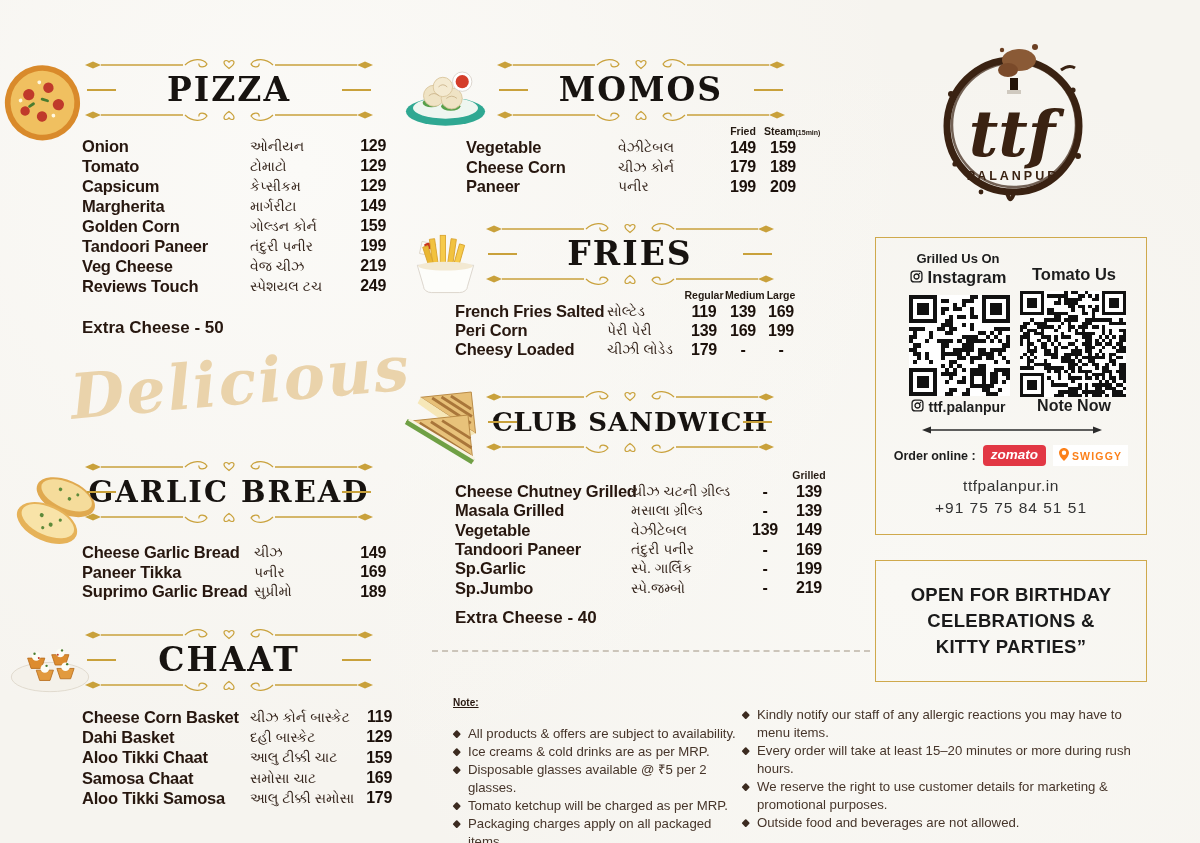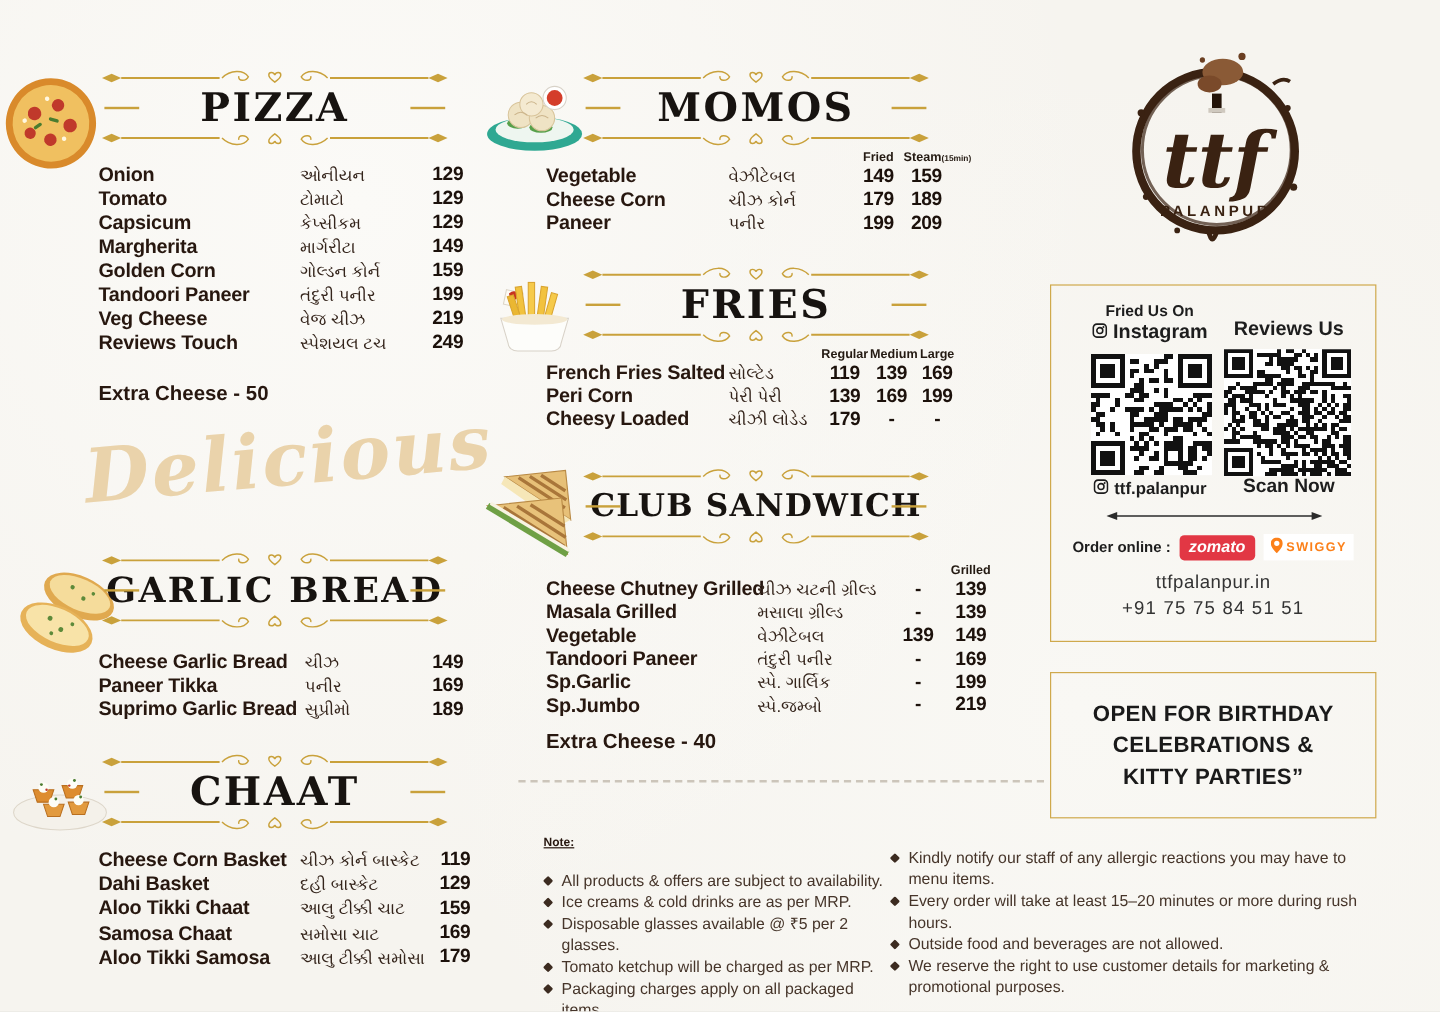--- a/index.html
+++ b/index.html
@@ -4,21 +4,21 @@
 <style>
   html,body{margin:0;padding:0;background:#e8e6e1;}
   .page{position:relative;width:1200px;height:843px;overflow:hidden;
         background:radial-gradient(circle at 25% 20%, #fbfaf7 0%, rgba(251,250,247,0) 55%),
                    radial-gradient(circle at 75% 70%, #f9f8f4 0%, rgba(249,248,244,0) 50%),
                    #f6f4ef;
         font-family:"Liberation Sans",sans-serif;color:#27170f;}
   
   .sec{position:absolute;}
   #sec-pizza{left:82px;top:56px;width:312px;}
-  #sec-momos{left:455px;top:56px;width:350px;}
+  #sec-momos{left:466px;top:56px;width:350px;}
   #sec-fries{left:455px;top:220px;width:350px;}
   #sec-club-sandwich{left:455px;top:388px;width:382px;}
   #sec-garlic-bread{left:82px;top:458px;width:312px;}
   #sec-chaat{left:82px;top:626px;width:320px;}
   .sec-hdr{width:290px;margin-left:2px;}
   #sec-momos .sec-hdr,#sec-fries .sec-hdr,#sec-club-sandwich .sec-hdr{margin-left:30px;}
   .orn{height:18px;line-height:0;}
   .title-row{position:relative;height:32px;display:flex;align-items:center;justify-content:center;}
   .sec-title{margin:0;font-family:"DejaVu Serif",serif;font-weight:700;color:#171310;
              letter-spacing:2px;line-height:30px;text-align:center;white-space:nowrap;}
@@ -553,22 +553,22 @@
   <ul class="notes" id="notes-left">
       <li>All products &amp; offers are subject to availability.</li>
       <li>Ice creams &amp; cold drinks are as per MRP.</li>
       <li>Disposable glasses available @ ₹5 per 2 glasses.</li>
       <li>Tomato ketchup will be charged as per MRP.</li>
       <li>Packaging charges apply on all packaged items.</li>
     </ul>
   <ul class="notes" id="notes-right">
       <li>Kindly notify our staff of any allergic reactions you may have to menu items.</li>
       <li>Every order will take at least 15–20 minutes or more during rush hours.</li>
+      <li>We reserve the right to use customer details for marketing &amp; promotional purposes.</li>
       <li>Outside food and beverages are not allowed.</li>
-      <li>We reserve the right to use customer details for marketing &amp; promotional purposes.</li>
     </ul>
 
   <div class="logo" id="brand-logo"><svg width="195" height="186" viewBox="0 0 195 186">
     <circle cx="98" cy="102" r="66" fill="none" stroke="#3a2212" stroke-width="7"></circle>
     <circle cx="99" cy="101" r="62" fill="none" stroke="#3a2212" stroke-width="2.5" opacity="0.7"></circle>
     <circle cx="36" cy="70" r="3" fill="#3a2212"></circle>
         <circle cx="158" cy="66" r="2.6" fill="#3a2212"></circle>
     <circle cx="163" cy="132" r="3" fill="#3a2212"></circle>
         <circle cx="40" cy="140" r="2.6" fill="#3a2212"></circle>
     <circle cx="98" cy="33" r="2.4" fill="#3a2212"></circle>
@@ -579,30 +579,30 @@
     <ellipse cx="93" cy="46" rx="10" ry="7" fill="#7a4a2a"></ellipse>
     <circle cx="120" cy="23" r="3" fill="#6b3f22"></circle>
         <circle cx="87" cy="26" r="2.2" fill="#6b3f22"></circle>
     <rect x="95" y="54" width="8" height="16" fill="#241409"></rect>
     <rect x="92" y="66" width="14" height="4" fill="#cfc9bf"></rect>
     <text x="97" y="132" text-anchor="middle" font-family="'DejaVu Serif',serif" font-size="64" font-weight="bold" font-style="italic" fill="#3a2212">ttf</text>
     <text x="98" y="156" text-anchor="middle" font-family="'Liberation Sans',sans-serif" font-size="12.5" font-weight="bold" letter-spacing="3" fill="#3a2212">PALANPUR</text>
   </svg></div>
 
   <div class="box" id="box1">
-    <div class="b-abs follow1">Fried Us On</div>
+    <div class="b-abs follow1">Grilled Us On</div>
     <div class="b-abs follow2">
       <span class="ig-ico"><svg width="13" height="13" viewBox="0 0 24 24" fill="none" stroke="#1d1d1d" stroke-width="2.4">
             <rect x="2" y="2" width="20" height="20" rx="5.5"></rect>
             <circle cx="12" cy="12" r="4.6"></circle>
             <circle cx="17.6" cy="6.4" r="1.5" fill="#1d1d1d" stroke="none"></circle>
           </svg></span>
       <span>Instagram</span>
     </div>
-    <div class="b-abs reviews-title">Reviews Us</div>
+    <div class="b-abs reviews-title">Tomato Us</div>
     <div class="qr" id="qr1"><svg width="100%" height="100%" viewBox="0 0 100 100" fill="#111" shape-rendering="crispEdges">
           <rect width="100" height="100" fill="#fff"></rect>
           <rect x="60" y="0" width="4" height="4"></rect>
           <rect x="64" y="0" width="4" height="4"></rect>
           <rect x="32" y="4" width="4" height="4"></rect>
           <rect x="36" y="4" width="4" height="4"></rect>
           <rect x="52" y="4" width="4" height="4"></rect>
           <rect x="56" y="4" width="4" height="4"></rect>
           <rect x="60" y="4" width="4" height="4"></rect>
           <rect x="44" y="8" width="4" height="4"></rect>
@@ -1204,21 +1204,21 @@
           <rect x="8" y="104" width="12" height="12"></rect>
         </svg></div>
     <div class="b-abs caption1">
       <span class="ig-ico"><svg width="13" height="13" viewBox="0 0 24 24" fill="none" stroke="#1d1d1d" stroke-width="2.4">
             <rect x="2" y="2" width="20" height="20" rx="5.5"></rect>
             <circle cx="12" cy="12" r="4.6"></circle>
             <circle cx="17.6" cy="6.4" r="1.5" fill="#1d1d1d" stroke="none"></circle>
           </svg></span>
       <span>ttf.palanpur</span>
     </div>
-    <div class="b-abs scan-now">Scan Now</div>
+    <div class="b-abs scan-now">Note Now</div>
     <div class="b-abs divider-arrows" id="divider-arrows"><svg width="180" height="10" viewBox="0 0 180 10">
           <line x1="6" y1="5" x2="174" y2="5" stroke="#2b2b2b" stroke-width="1.4"></line>
           <polygon points="0,5 9,1.6 9,8.4" fill="#2b2b2b"></polygon>
           <polygon points="180,5 171,1.6 171,8.4" fill="#2b2b2b"></polygon>
         </svg></div>
     <div class="b-abs order-row">
       <span class="order-label">Order online :</span>
       <span class="zomato">zomato</span>
       <span class="swiggy">
         <span class="sw-ico"><svg width="10" height="13" viewBox="0 0 20 26" fill="#fc8019">

